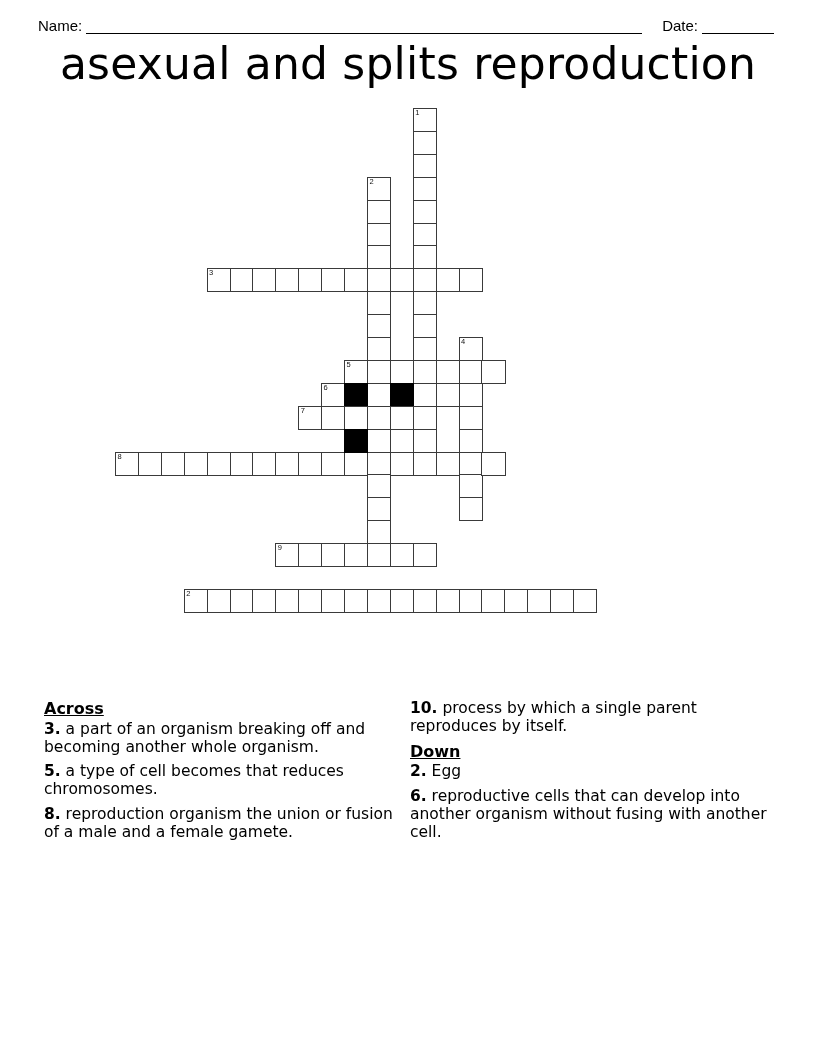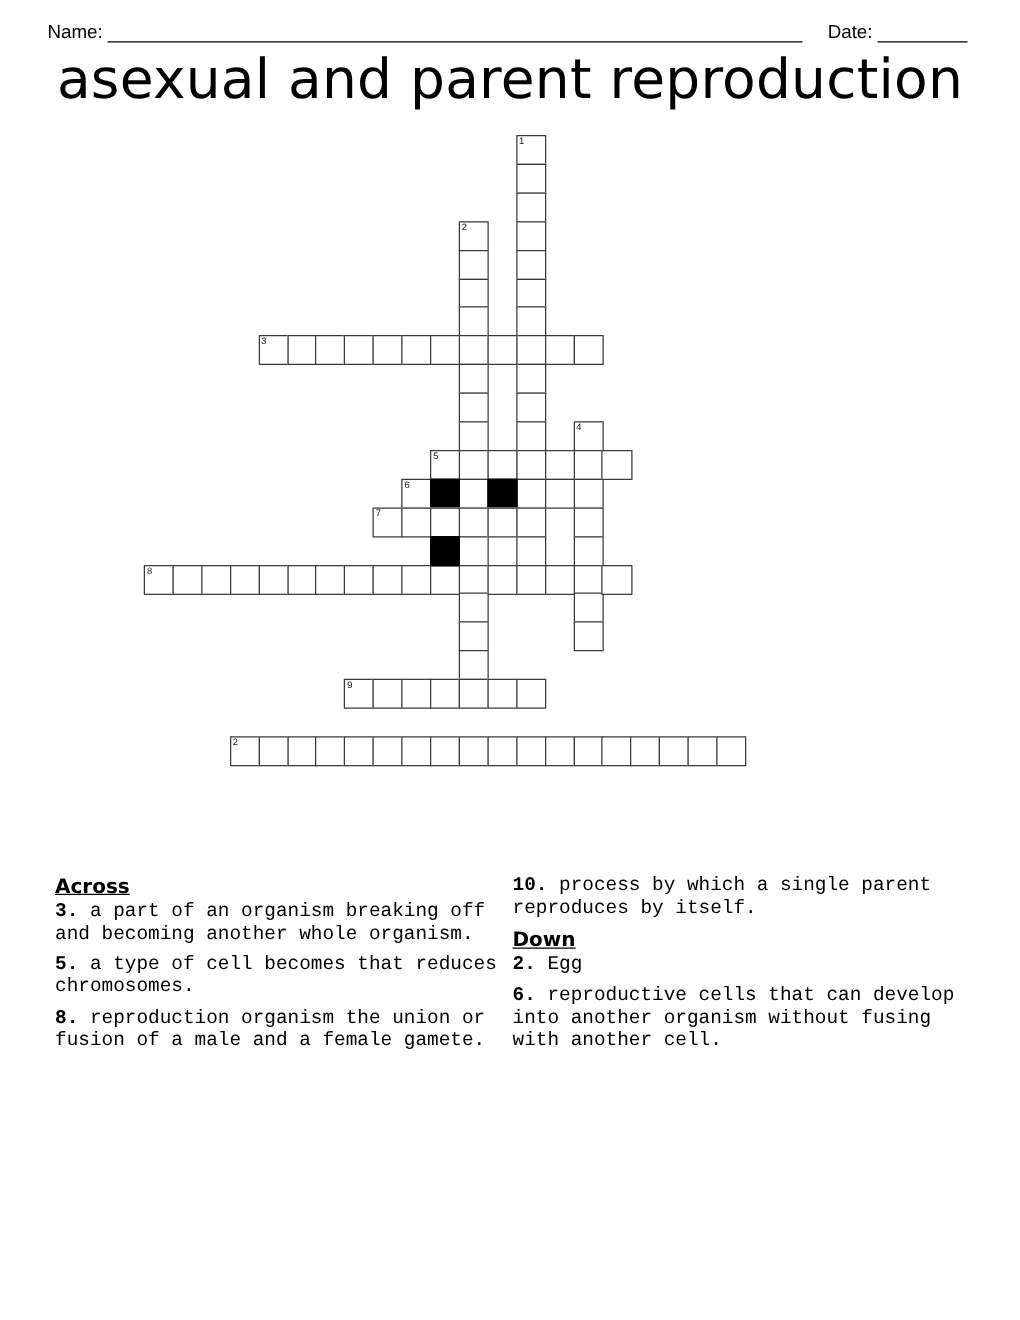--- a/index.html
+++ b/index.html
@@ -87,37 +87,36 @@
   .clue-head {
     font-weight:bold;
     text-decoration:underline;
     font-size:16px;
     margin:0 0 2px 0;
     display:block;
   }
   .clue {
     display:block;
     margin:0 0 7px 0;
-    font-family:Liberation Mono, monospace;
   }
   .clue .cnum { font-weight:bold; }
   .clue .ctext { font-weight:400; }
 </style>
 </head>
 <body>
 
 <div class="header">
   <span class="hdr-label">Name:</span>
   <span class="hdr-rule name"></span>
   <span class="hdr-gap"></span>
   <span class="hdr-label">Date:</span>
   <span class="hdr-rule date"></span>
 </div>
 
-<div class="title">asexual and parent reproduction</div>
+<div class="title">asexual and splits reproduction</div>
 
 <div id="grid">
     <div class="cell" style="left: 412.7px; top: 108px; width: 24.2px; height: 24.2px;">
       <span class="num">1</span>
     </div>
     <div class="cell" style="left: 412.7px; top: 130.9px; width: 24.2px; height: 24.2px;"></div>
     <div class="cell" style="left: 412.7px; top: 153.8px; width: 24.2px; height: 24.2px;"></div>
     <div class="cell" style="left: 412.7px; top: 176.7px; width: 24.2px; height: 24.2px;"></div>
     <div class="cell" style="left: 412.7px; top: 199.6px; width: 24.2px; height: 24.2px;"></div>
     <div class="cell" style="left: 412.7px; top: 222.5px; width: 24.2px; height: 24.2px;"></div>

